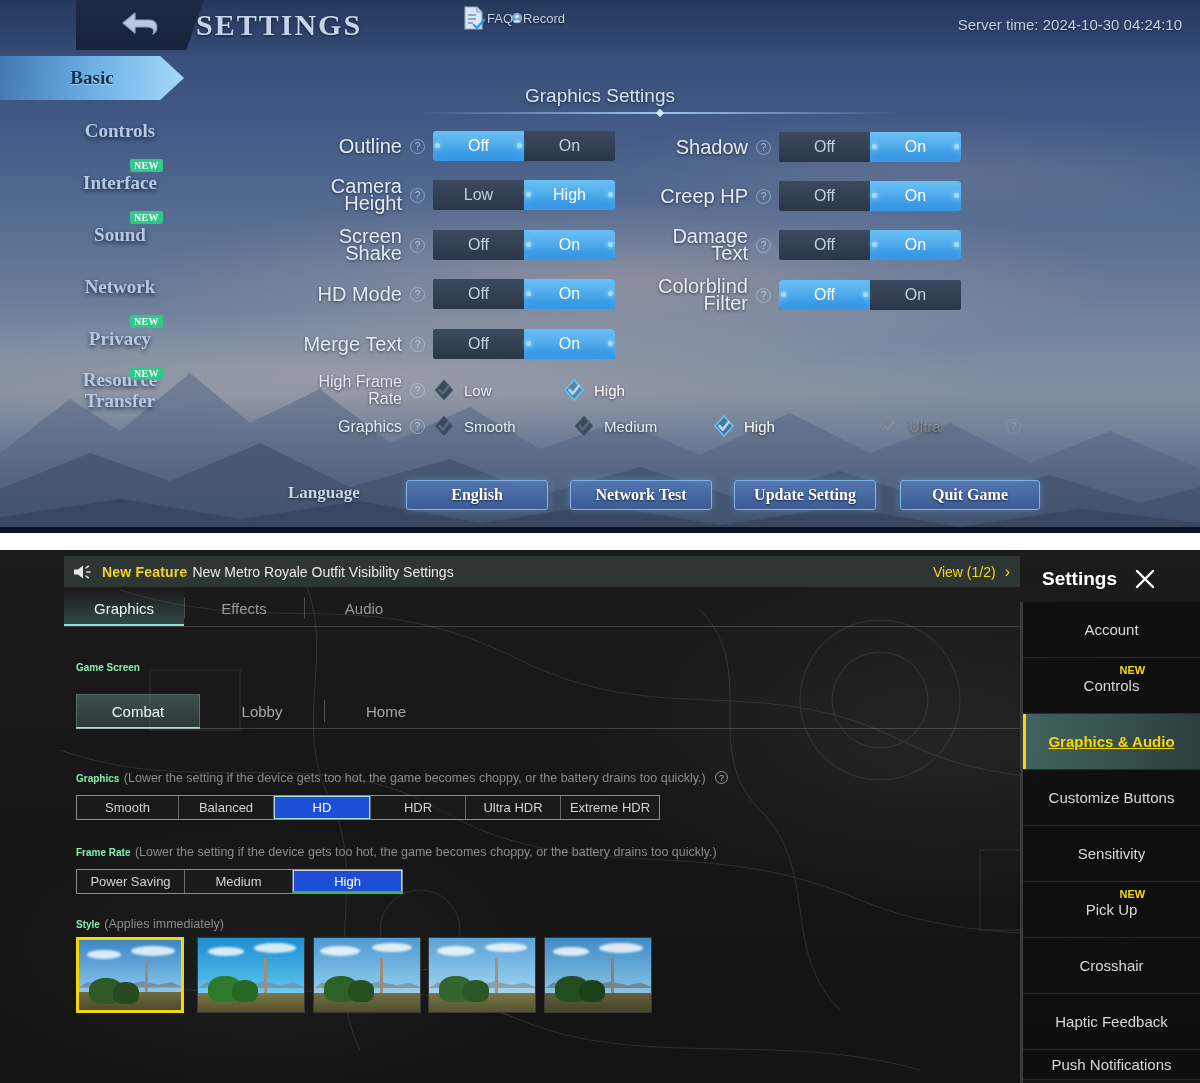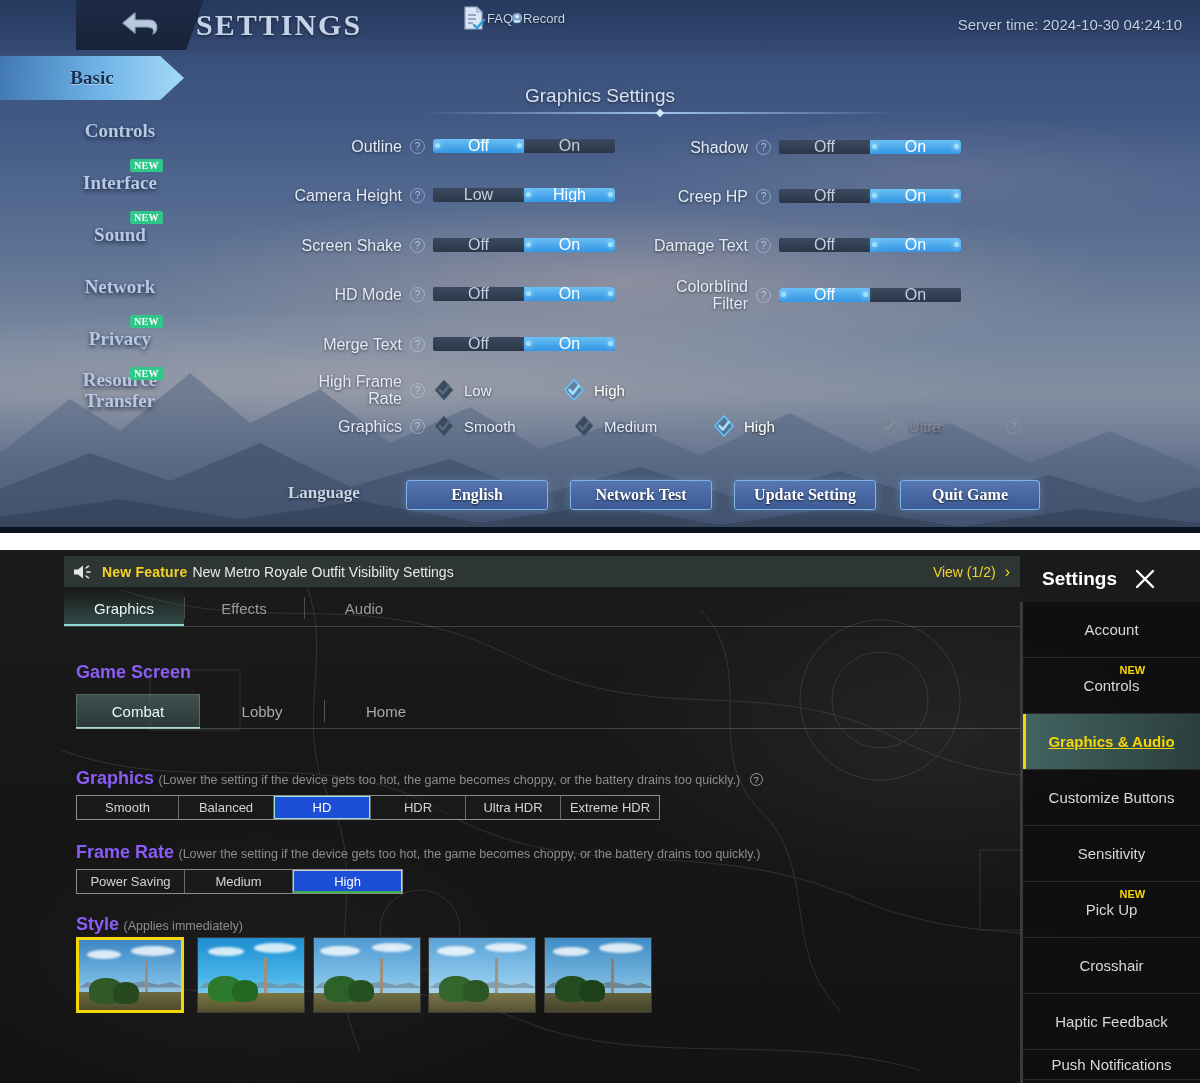--- a/index.html
+++ b/index.html
@@ -122,33 +122,33 @@
     background: linear-gradient(90deg, rgba(160,200,255,0) 0%, rgba(175,215,255,0.85) 50%, rgba(160,200,255,0) 100%);
   }
   #gfx-title-rule::after {
     content: ""; position: absolute; left: 50%; top: -2px; margin-left: -3px;
     width: 6px; height: 6px; background: #cfe6ff; transform: rotate(45deg);
   }
 
   
   .trow { position: absolute; display: flex; align-items: center; height: 30px; }
   .trow .tlabel {
-    font-size: 16px; color: #e2eaf6; text-align: right;
+    font-size: 20px; color: #e2eaf6; text-align: right;
     text-shadow: 0 1px 3px rgba(0,0,0,0.6); line-height: 17px;
   }
   .qmark {
     width: 15px; height: 15px; border-radius: 50%;
     border: 1px solid rgba(190,210,240,0.55);
     color: rgba(205,220,245,0.75); font-size: 10px;
     display: flex; align-items: center; justify-content: center;
     margin: 0 8px; flex: 0 0 auto; cursor: pointer;
   }
   .qmark.dim { border-color: rgba(160,180,210,0.35); color: rgba(170,190,220,0.45); }
   .seg {
-    display: flex; height: 14px; width: 182px;
+    display: flex; height: 30px; width: 182px;
     background: #2c3a4e; border-radius: 3px; overflow: hidden;
     box-shadow: inset 0 1px 2px rgba(0,0,0,0.4);
   }
   .seg .opt {
     flex: 1 1 50%; display: flex; align-items: center; justify-content: center;
     font-size: 16px; color: #c3cfe0; cursor: pointer;
     background: linear-gradient(180deg, #3b4a60 0%, #2b3748 100%);
   }
   .seg .opt.on {
     color: #ffffff;
@@ -271,21 +271,21 @@
     content: ""; position: absolute; left: 0; top: 7px; bottom: 7px; width: 1px;
     background: rgba(150,150,150,0.4);
   }
   #bot-tabs-rule {
     position: absolute; left: 64px; top: 76px; width: 956px; height: 1px;
     background: rgba(140,140,140,0.35);
   }
 
   
   #bot-content { position: absolute; left: 64px; top: 80px; width: 956px; height: 453px; }
-  .sec-label { color: #8b5cf6; font-size: 18px; font-weight: 700; }
+  .sec-label { color: #86efac; font-size: 10px; font-weight: 700; }
   .sec-hint { color: #8d8d8d; font-size: 12.5px; font-weight: 400; }
 
   #game-screen-label { position: absolute; left: 12px; top: 32px; }
   #gs-tabs { position: absolute; left: 12px; top: 64px; width: 944px; height: 34px; display: flex; }
   .gstab {
     width: 124px; display: flex; align-items: center; justify-content: center;
     font-size: 15px; color: #a9a9a9; cursor: pointer; position: relative;
   }
   .gstab.active {
     color: #eaf7f5;

